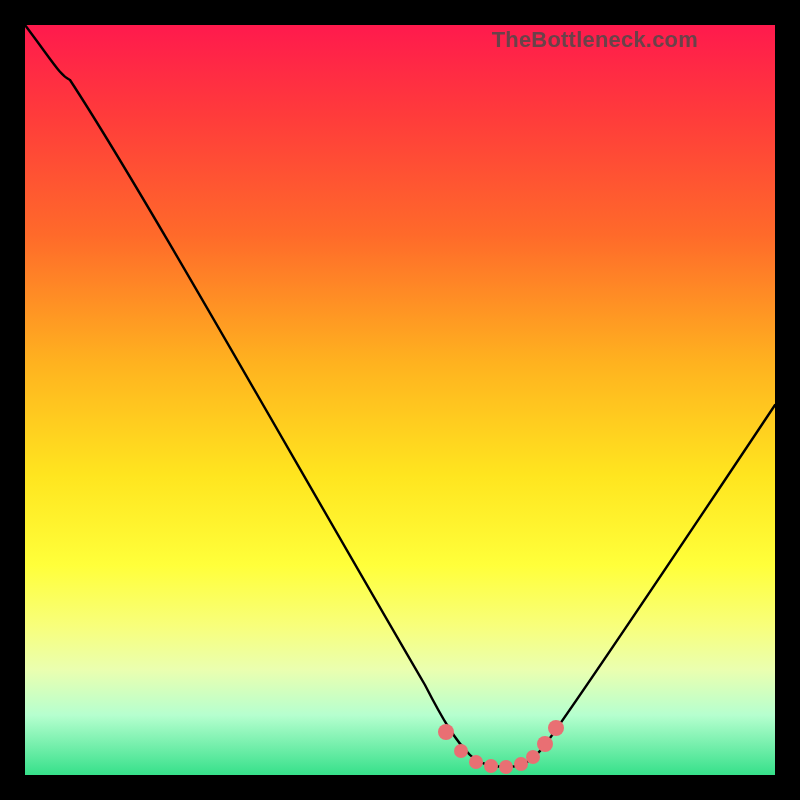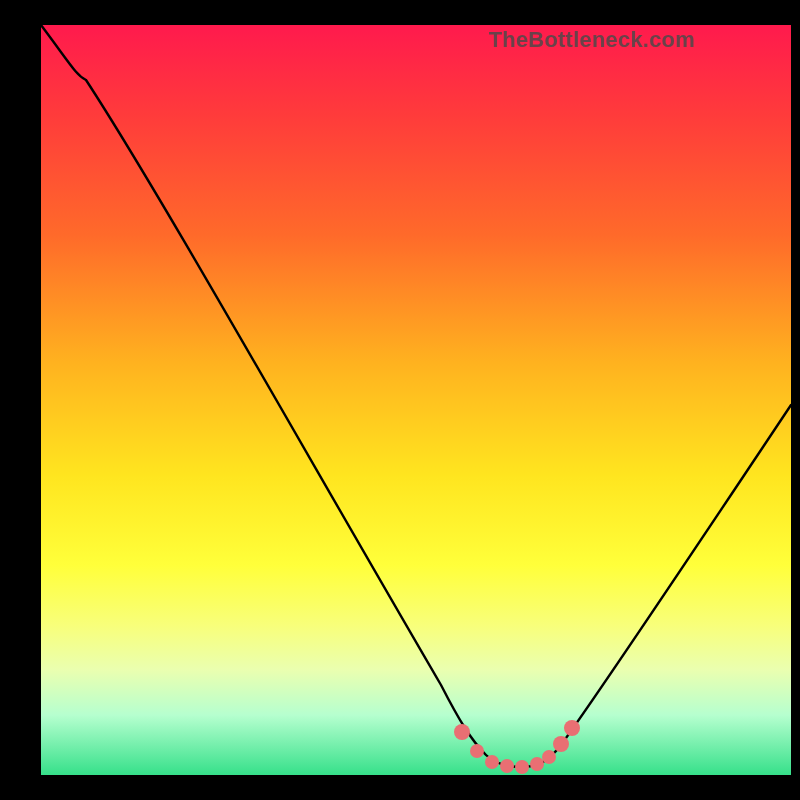--- a/index.html
+++ b/index.html
@@ -6,25 +6,26 @@
     margin: 0;
     padding: 0;
     width: 800px;
     height: 800px;
     background: #000;
     overflow: hidden;
     font-family: Arial, Helvetica, sans-serif;
   }
   .frame {
     position: absolute;
-    left: 41px;
+    left: 25px;
     top: 25px;
     width: 662px;
     height: 750px;
     background: #000;
+    padding-left: 19px;
   }
   .plot {
     position: absolute;
     left: 0;
     top: 0;
     width: 750px;
     height: 750px;
     background: linear-gradient(to bottom,
       #ff1a4d 0%,
       #ff3b3b 12%,

